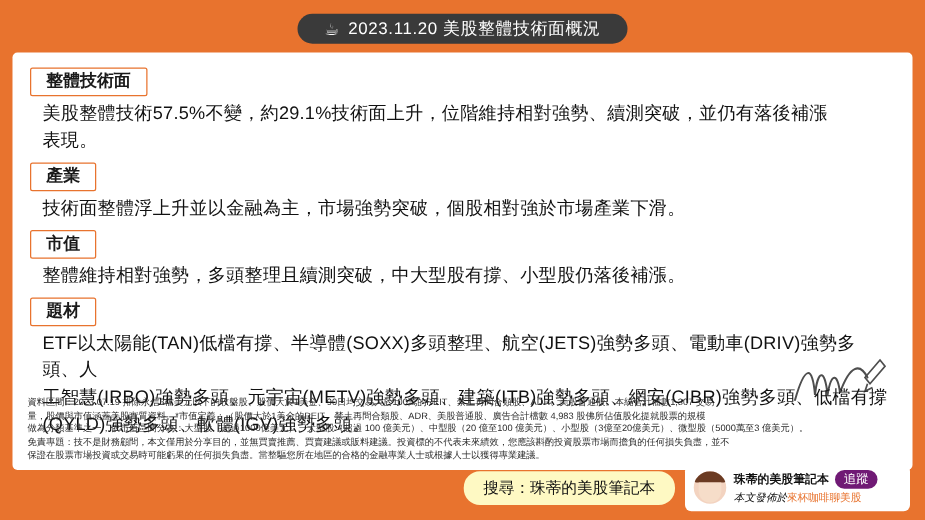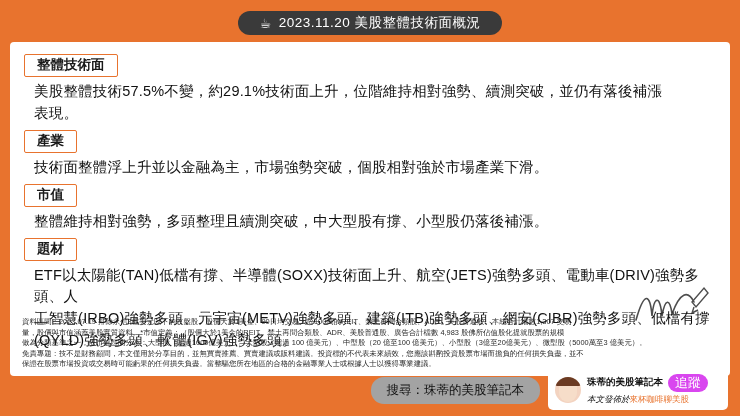--- a/index.html
+++ b/index.html
@@ -55,38 +55,38 @@
     font-size:7.4px;line-height:1.42;color:#2a2a2a;text-align:justify;
   }
 
   
   .bottom{
     position:absolute;left:0;right:0;bottom:0;height:48px;
     display:flex;align-items:center;justify-content:flex-end;gap:8px;
     padding:0 12px 4px 0;box-sizing:border-box;
   }
   .search-box{
-    background:#a3a3a3;border-radius:13px;padding:5px 16px;
+    background:#fef9c3;border-radius:13px;padding:5px 16px;
     font-size:12.5px;color:#111;white-space:nowrap;
   }
   .profile-card{
     background:#ffffff;border-radius:5px;padding:4px 7px;
     display:flex;align-items:center;gap:6px;width:180px;box-sizing:border-box;
   }
   .avatar{
     width:26px;height:26px;border-radius:50%;
     background:#f3d3c0;position:relative;flex:0 0 26px;overflow:hidden;
   }
   .avatar .hair{position:absolute;top:0;left:0;right:0;height:9px;background:#6b3b23;border-radius:13px 13px 4px 4px;}
   .avatar .face{position:absolute;top:9px;left:4px;width:18px;height:16px;background:#f6ddc9;border-radius:0 0 9px 9px;}
   .profile-texts{flex:1;min-width:0;}
   .pc-row1{display:flex;align-items:center;gap:5px;}
   .pc-name{font-size:9.5px;color:#111;white-space:nowrap;font-weight:bold;}
   .pc-btn{
-    background:#d946ef;color:#fff;font-size:13px;border-radius:9px;
+    background:#701a75;color:#fff;font-size:10px;border-radius:9px;
     padding:1px 7px;line-height:1.3;border:none;cursor:pointer;white-space:nowrap;
   }
   .pc-row2{font-size:8.5px;margin-top:2px;white-space:nowrap;}
   .pc-row2 .black{color:#111;font-style:italic;}
   .pc-row2 .orange{color:#e8732e;}
 </style>
 </head>
 <body>
 
 <div class="page">
@@ -118,21 +118,21 @@
     <div class="section">
       <div class="sec-title">市值</div>
       <div class="sec-body">
         <div class="line">整體維持相對強勢，多頭整理且續測突破，中大型股有撐、小型股仍落後補漲。</div>
       </div>
     </div>
 
     <div class="section">
       <div class="sec-title">題材</div>
       <div class="sec-body">
-        <div class="line">ETF以太陽能(TAN)低檔有撐、半導體(SOXX)技術面上升、航空(JETS)強勢多頭、電動車(DRIV)強勢多頭、人</div>
+        <div class="line">ETF以太陽能(TAN)低檔有撐、半導體(SOXX)多頭整理、航空(JETS)強勢多頭、電動車(DRIV)強勢多頭、人</div>
         <div class="line">工智慧(IRBO)強勢多頭、元宇宙(METV)強勢多頭、建築(ITB)強勢多頭、網安(CIBR)強勢多頭、低檔有撐</div>
         <div class="line">(QYLD)強勢多頭、軟體(IGV)強勢多頭。</div>
 
       </div>
     </div>
 
     <svg class="signature" viewBox="0 0 80 46">
       <path d="M2 34 C10 6, 16 6, 18 30 C20 10, 26 8, 28 30 C31 12, 36 12, 38 28 C46 6, 54 4, 60 16" fill="none" stroke="#222" stroke-width="1.6" stroke-linecap="round"></path>
       <path d="M58 16 L70 2 L74 7 L62 21 Z" fill="none" stroke="#222" stroke-width="1.4"></path>
       <path d="M60 21 L58 27 L64 24" fill="none" stroke="#222" stroke-width="1.4"></path>

